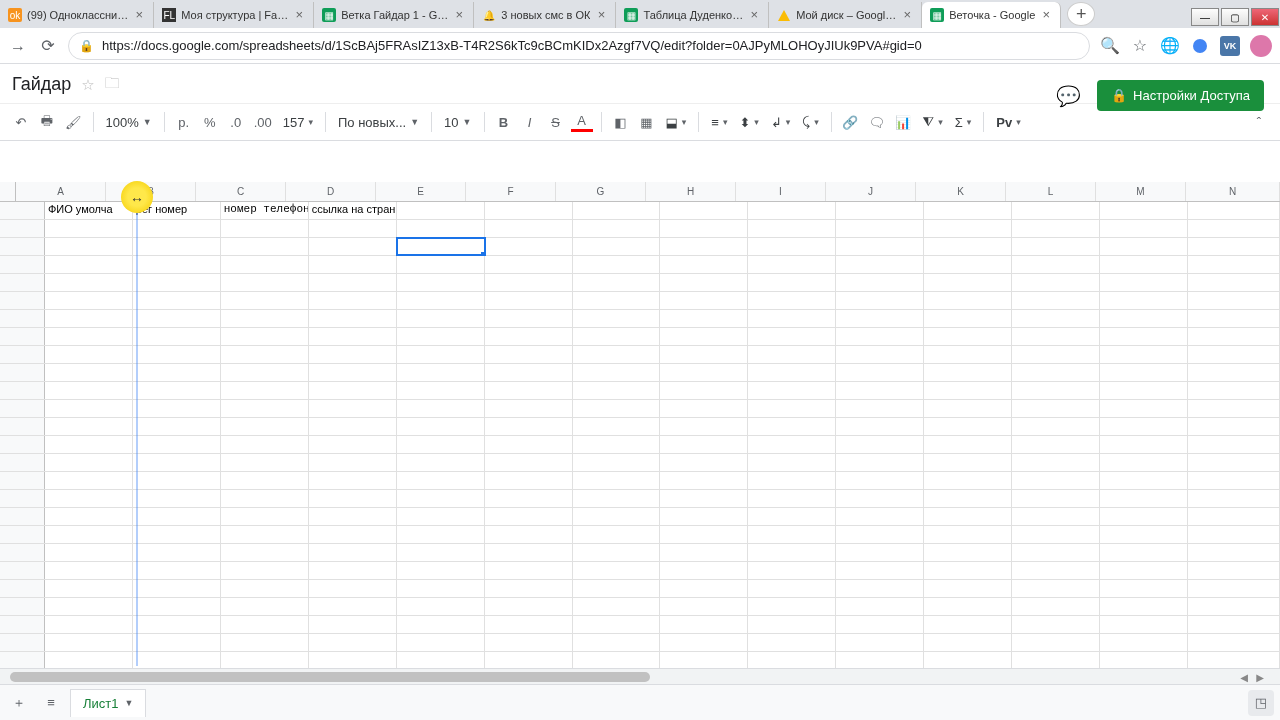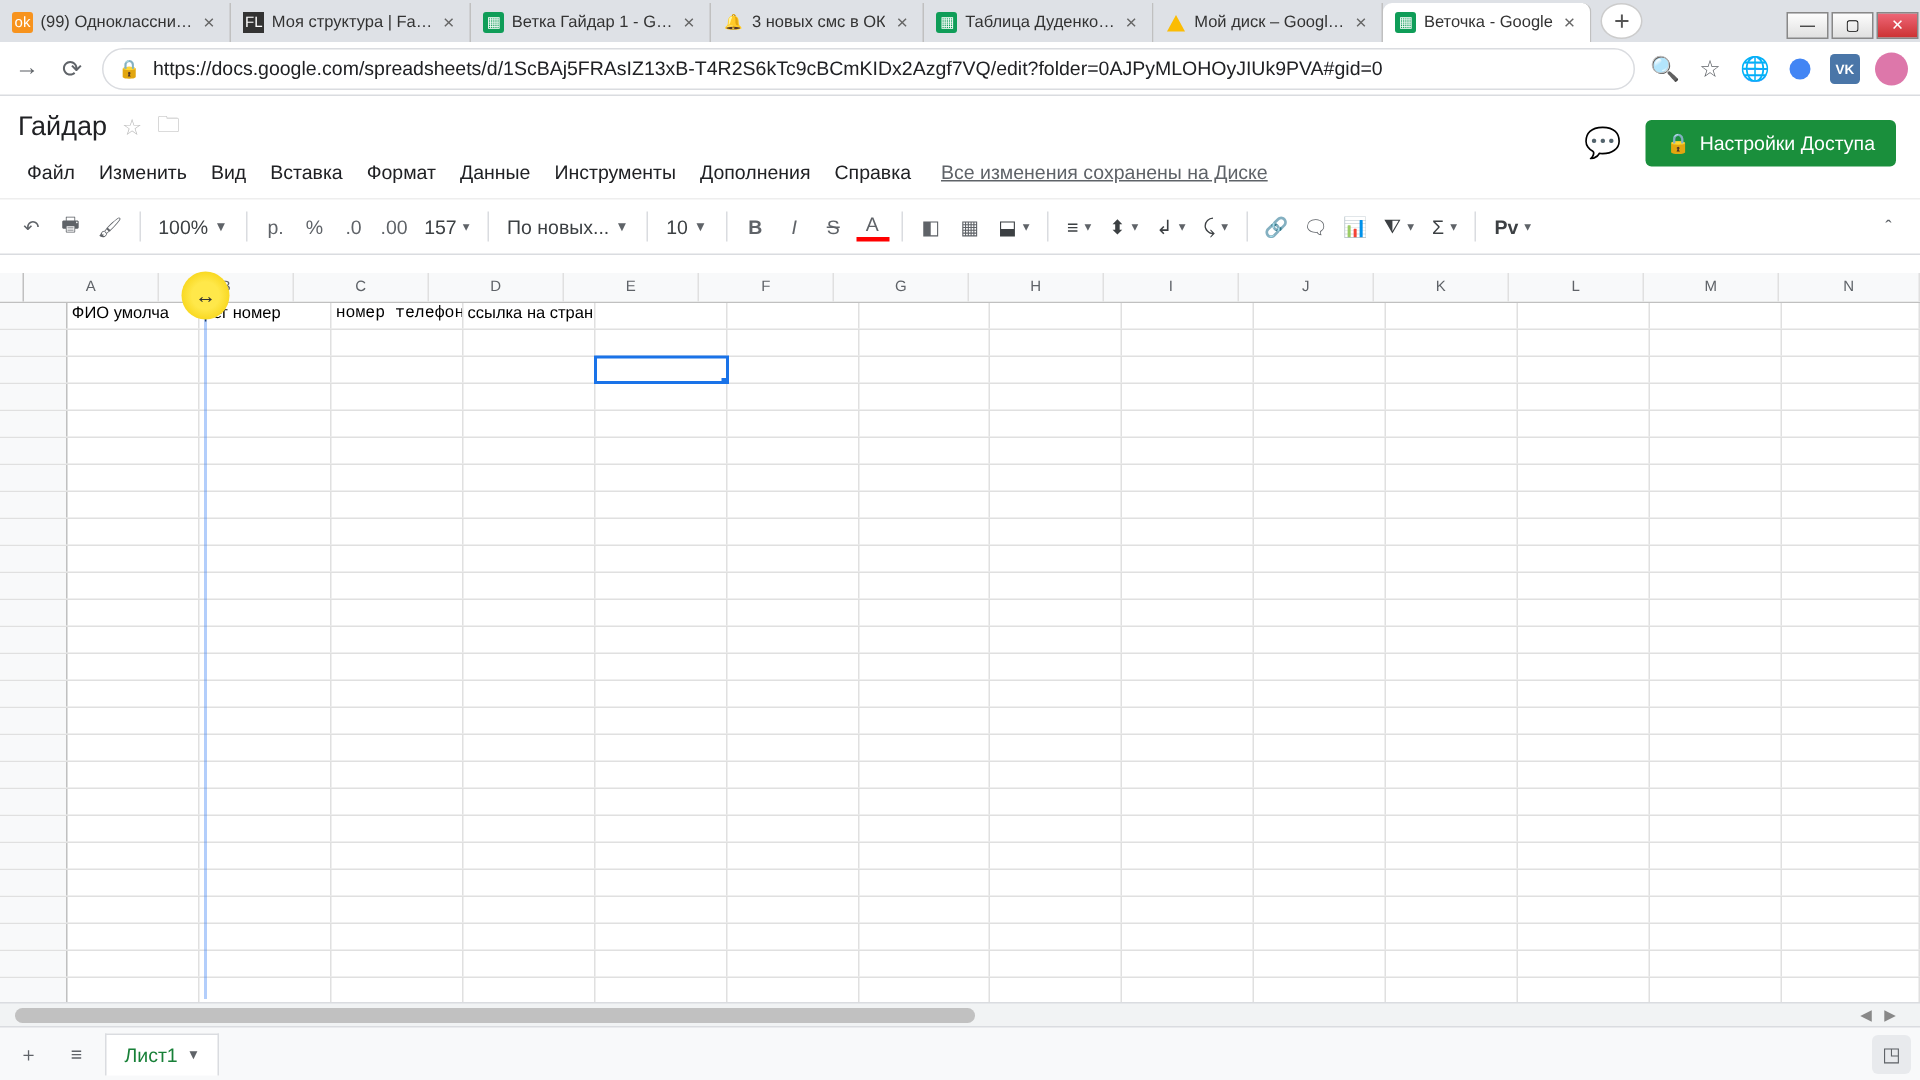--- a/index.html
+++ b/index.html
@@ -145,32 +145,20 @@
     </span>
   <span class="ext vk-ic">VK</span>
   <span class="ext" style="width:22px;height:22px;border-radius:50%;background:#d7a;"></span>
 </div>
 
 <div class="app-header">
   <div class="title-row">
     <span class="doc-title">Гайдар</span>
     <span class="star">☆</span>
     <span class="folder-ic">🗀</span>
-  </div>
-  <div class="menubar">
-    <span class="mi">Файл</span>
-    <span class="mi">Изменить</span>
-    <span class="mi">Вид</span>
-    <span class="mi">Вставка</span>
-    <span class="mi">Формат</span>
-    <span class="mi">Данные</span>
-    <span class="mi">Инструменты</span>
-    <span class="mi">Дополнения</span>
-    <span class="mi">Справка</span>
-    <span class="saved">Все изменения сохранены на Диске</span>
   </div>
 </div>
 <div class="header-right">
   <span class="comment-ic">💬</span>
   <div class="share-btn">
     <span>🔒</span>
     <span>Настройки Доступа</span>
   </div>
 </div>
 

